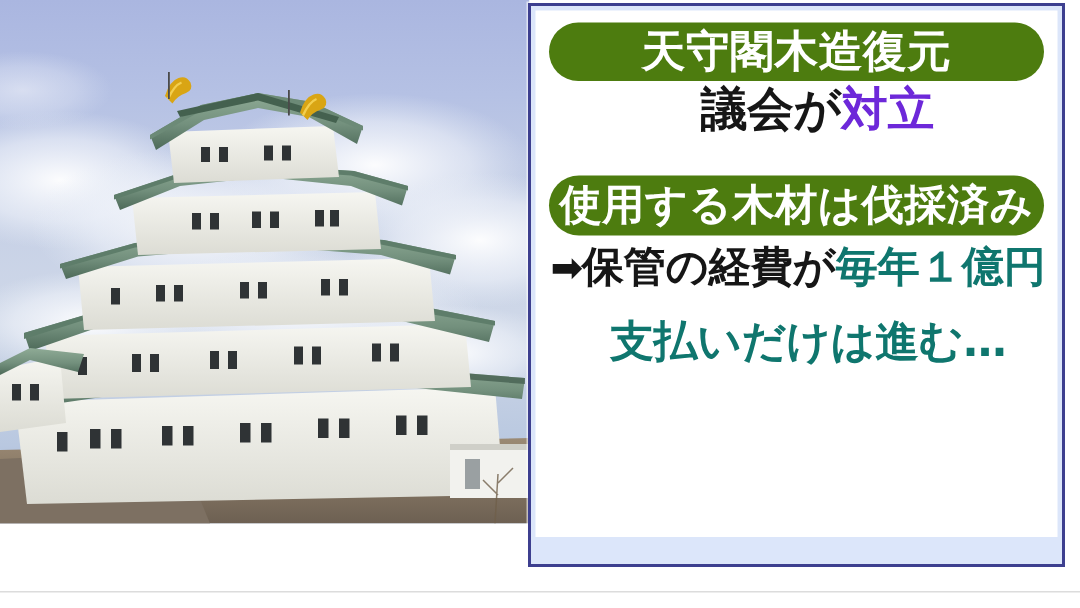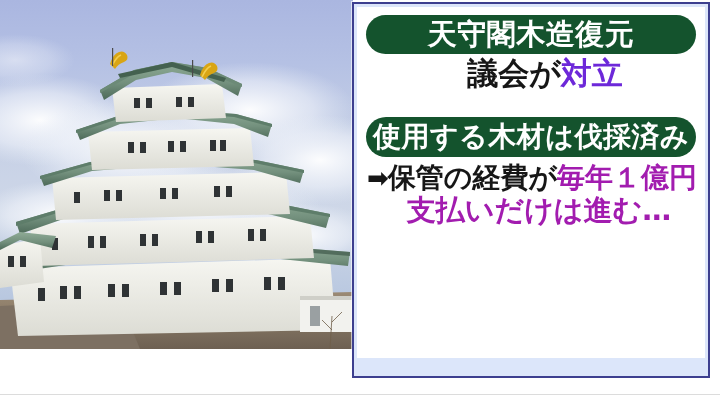--- a/index.html
+++ b/index.html
@@ -29,21 +29,21 @@
     box-shadow:0 0 0 1px rgba(255,255,255,.6);
   }
   .panel-inner{
     position:absolute;left:3px;top:3px;right:3px;bottom:18px;
     background:#ffffff;
     box-sizing:border-box;
   }
 
   
   .banner{
-    background:#14532d;
+    background:#4d7c0f;
     margin:0 9px;
     box-sizing:border-box;
     display:flex;flex-direction:row;align-items:center;justify-content:center;
     letter-spacing:.5px;
     border-radius:21px;
   }
   .banner-1{margin-top:8px;padding:4px 0 5px;}
   .banner-2{margin-top:27px;padding:5px 0 6px;}
   .banner .ln{
     line-height:1.05;
@@ -58,25 +58,25 @@
   .body-block{padding:0 8px;}
   .tline{
     white-space:nowrap;
     font-weight:bold;
     color:#161616;
     line-height:1.02;
   }
   .t1{font-size:30px;margin-top:6px;text-align:left;padding-left:4px;}
   .t2{font-size:31px;margin-top:4px;text-align:center;padding-left:28px;}
   .t3{font-size:28px;margin-top:7px;text-align:left;padding-left:2px;}
-  .t4{font-size:29px;margin-top:3px;text-align:center;padding-left:16px;}
+  .t4{font-size:29px;margin-top:20px;text-align:center;padding-left:16px;}
 
   .sm{font-size:21px;}
   .blue{color:#6d28d9;}
-  .red{color:#a21caf;}
+  .red{color:#0f766e;}
   .arrow{font-size:26px;letter-spacing:-1px;}
 </style>
 </head>
 <body>
 
 <div id="stage">
 
   <div class="page-base"></div>
   <div class="base-rule"></div>
 

